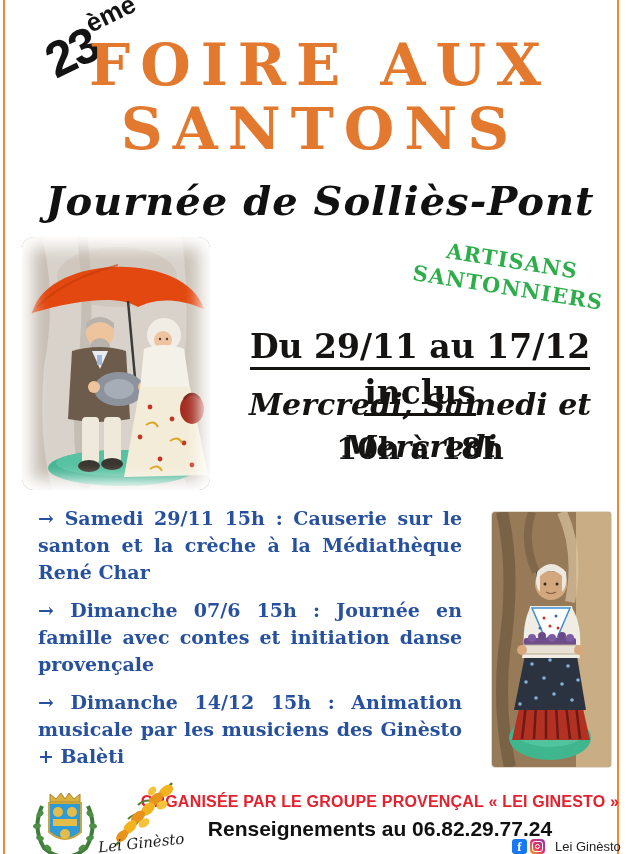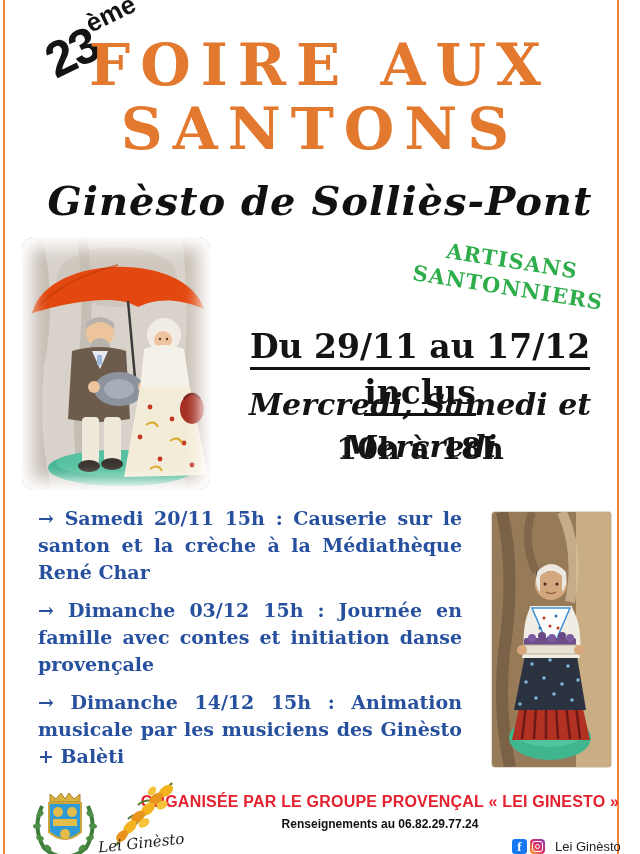--- a/index.html
+++ b/index.html
@@ -65,21 +65,21 @@
   }
 
   
   .organizer{
     position:absolute;left:120px;top:793px;width:520px;text-align:center;
     font-family:"Liberation Sans", sans-serif;font-weight:bold;font-size:16px;
     color:#e4212e;letter-spacing:0.2px;
   }
   .contact{
     position:absolute;left:120px;top:817px;width:520px;text-align:center;
-    font-family:"Liberation Sans", sans-serif;font-weight:bold;font-size:12px;
+    font-family:"Liberation Sans", sans-serif;font-weight:bold;font-size:21px;
     color:#111;
   }
   .crest{position:absolute;left:28px;top:788px;width:74px;height:70px;}
   .flower{position:absolute;left:92px;top:779px;width:88px;height:76px;}
   .logo-script{
     position:absolute;left:98px;top:834px;transform:rotate(-6deg);
     font-style:italic;font-size:15px;color:#1c1c1c;white-space:nowrap;
   }
   .social{position:absolute;left:512px;top:839px;height:16px;
     display:flex;align-items:flex-start;gap:3px;
@@ -102,21 +102,21 @@
 </head>
 <body>
 
 <div class="poster">
   <div class="side-border left"></div>
   <div class="side-border right"></div>
 
   <div class="edition"><span class="num">23</span><span class="suffix">ème</span></div>
   <div class="title-line l1">FOIRE AUX</div>
   <div class="title-line l2">SANTONS</div>
-  <div class="subtitle">Ginèsto de Solliès-Pont</div>
+  <div class="subtitle">Journée de Solliès-Pont</div>
 
   <div class="photo photo-left">
     <svg width="188" height="253" viewBox="0 0 188 253">
       <rect x="0" y="0" width="188" height="253" fill="#d8d2cb"></rect>
       <path d="M20,0 Q35,60 22,130 Q16,200 30,253 L0,253 L0,0 Z" fill="#b9afa4" opacity="0.55"></path>
       <path d="M60,0 Q70,70 58,150 Q54,210 64,253" stroke="#a99f93" stroke-width="10" fill="none" opacity="0.4"></path>
       <path d="M160,0 Q170,80 158,170 Q154,220 166,253 L188,253 L188,0 Z" fill="#c3b9ae" opacity="0.6"></path>
       <ellipse cx="95" cy="40" rx="60" ry="30" fill="#c8beb2" opacity="0.5"></ellipse>
 
       <ellipse cx="100" cy="231" rx="74" ry="18" fill="#45b493"></ellipse>
@@ -165,22 +165,22 @@
   <div class="badge">
     <div>ARTISANS</div>
     <div>SANTONNIERS</div>
   </div>
 
   <div class="sched dates"><span>Du 29/11 au 17/12 inclus</span></div>
   <div class="sched days">Mercredi, Samedi et Mercredi</div>
   <div class="sched hours">10h à 18h</div>
 
   <div class="events">
-    <p>→ Samedi 20/11 15h : Causerie sur le santon et la crèche à la Médiathèque René Char</p>
-    <p>→ Dimanche 03/12 15h : Journée en famille avec contes et initiation danse provençale</p>
+    <p>→ Samedi 29/11 15h : Causerie sur le santon et la crèche à la Médiathèque René Char</p>
+    <p>→ Dimanche 07/6 15h : Journée en famille avec contes et initiation danse provençale</p>
     <p>→ Dimanche 14/12 15h : Animation musicale par les musiciens des Ginèsto + Balèti</p>
   </div>
 
   <div class="photo photo-right">
     <svg width="119" height="255" viewBox="0 0 119 255">
       <rect x="0" y="0" width="119" height="255" fill="#977a58"></rect>
       <rect x="84" y="0" width="35" height="255" fill="#c9ad85"></rect>
       <path d="M10,0 Q24,60 12,140 Q6,200 18,255" stroke="#5e4a33" stroke-width="12" fill="none" opacity="0.5"></path>
       <path d="M70,0 Q88,40 78,90" stroke="#d8c39e" stroke-width="10" fill="none" opacity="0.7"></path>
       <path d="M40,0 Q30,30 44,60" stroke="#6b543a" stroke-width="8" fill="none" opacity="0.5"></path>

